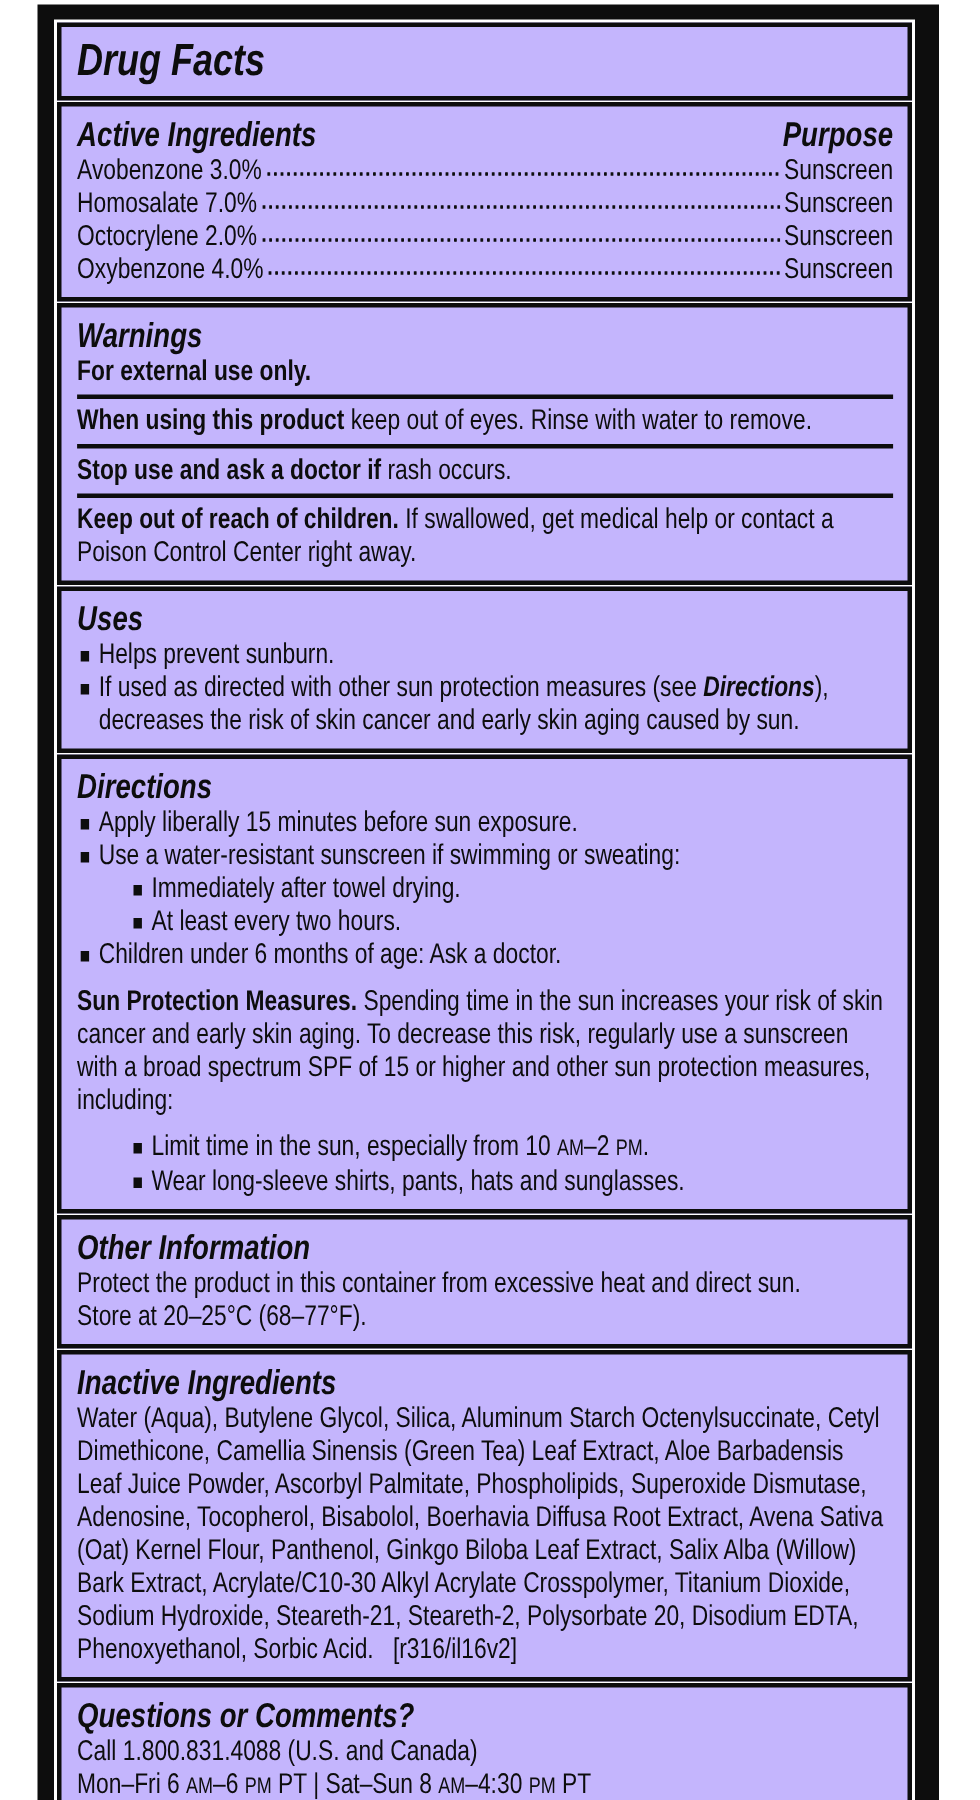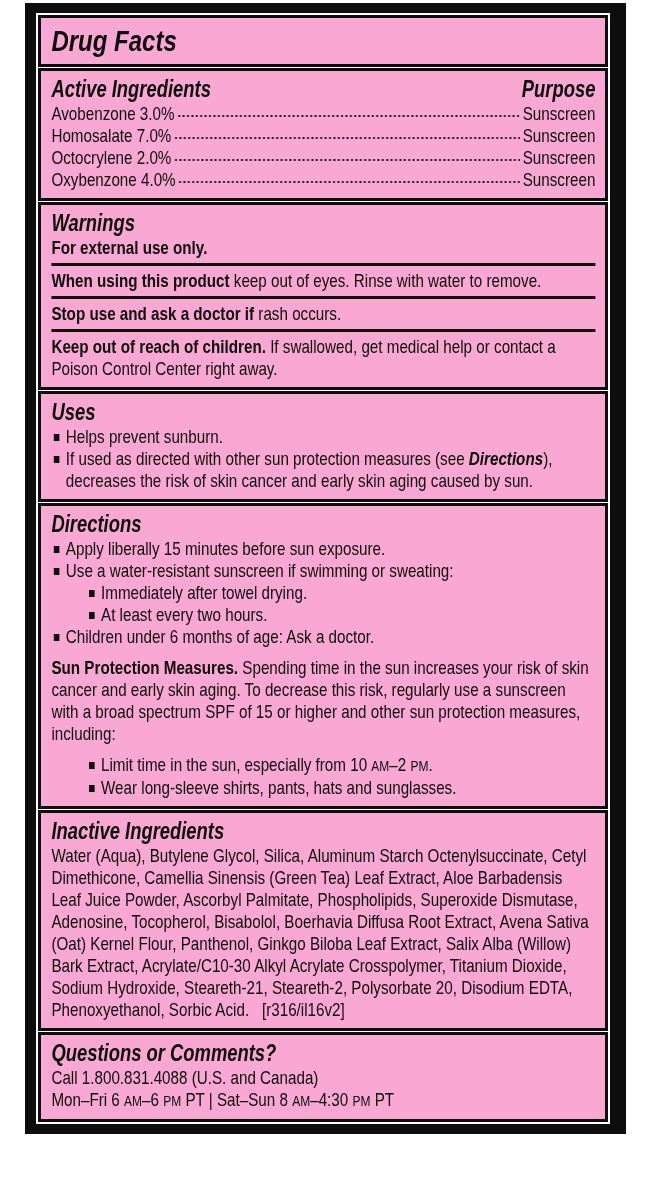--- a/index.html
+++ b/index.html
@@ -15,21 +15,21 @@
     left: 25px; top: 3px;
     width: 570px;
     background: #ffffff;
     border: solid var(--ink, #0d0d0d);
     border-width: 10px 16px 10px 11px;
     padding: 2px;
     box-sizing: content-box;
   }
   .box {
     border: 3px solid var(--ink, #0d0d0d);
-    background: #f9a8d4;
+    background: #c4b5fd;
     margin-bottom: 1px;
     overflow: hidden;
   }
   .box:last-child { margin-bottom: 0; }
   
   .shrink {
     width: 125%;
     transform: scaleX(0.8);
     transform-origin: 0 0;
     box-sizing: border-box;
@@ -167,20 +167,27 @@
         <span class="sq"></span>
         <span><span>Limit time in the sun, especially from 10 </span><span class="sc">AM</span><span>–2 </span><span class="sc">PM</span><span>.</span></span>
       </div>
       <div class="li sub">
         <span class="sq"></span>
         <span>Wear long-sleeve shirts, pants, hats and sunglasses.</span>
       </div>
     </div>
   </section>
 
+  <section class="box">
+    <div class="shrink">
+      <span class="heading">Other Information</span>
+      <div>Protect the product in this container from excessive heat and direct sun.</div>
+      <div>Store at 20–25°C (68–77°F).</div>
+    </div>
+  </section>
 
   <section class="box">
     <div class="shrink">
       <span class="heading">Inactive Ingredients</span>
       <div><span>Water (Aqua), Butylene Glycol, Silica, Aluminum Starch Octenylsuccinate, Cetyl Dimethicone, Camellia Sinensis (Green Tea) Leaf Extract, Aloe Barbadensis Leaf Juice Powder, Ascorbyl Palmitate, Phospholipids, Superoxide Dismutase, Adenosine, Tocopherol, Bisabolol, Boerhavia Diffusa Root Extract, Avena Sativa (Oat) Kernel Flour, Panthenol, Ginkgo Biloba Leaf Extract, Salix Alba (Willow) Bark Extract, Acrylate/C10-30 Alkyl Acrylate Crosspolymer, Titanium Dioxide, Sodium Hydroxide, Steareth-21, Steareth-2, Polysorbate 20, Disodium EDTA, Phenoxyethanol, Sorbic Acid.</span><span class="code">[r316/il16v2]</span></div>
     </div>
   </section>
 
   <section class="box">
     <div class="shrink">

